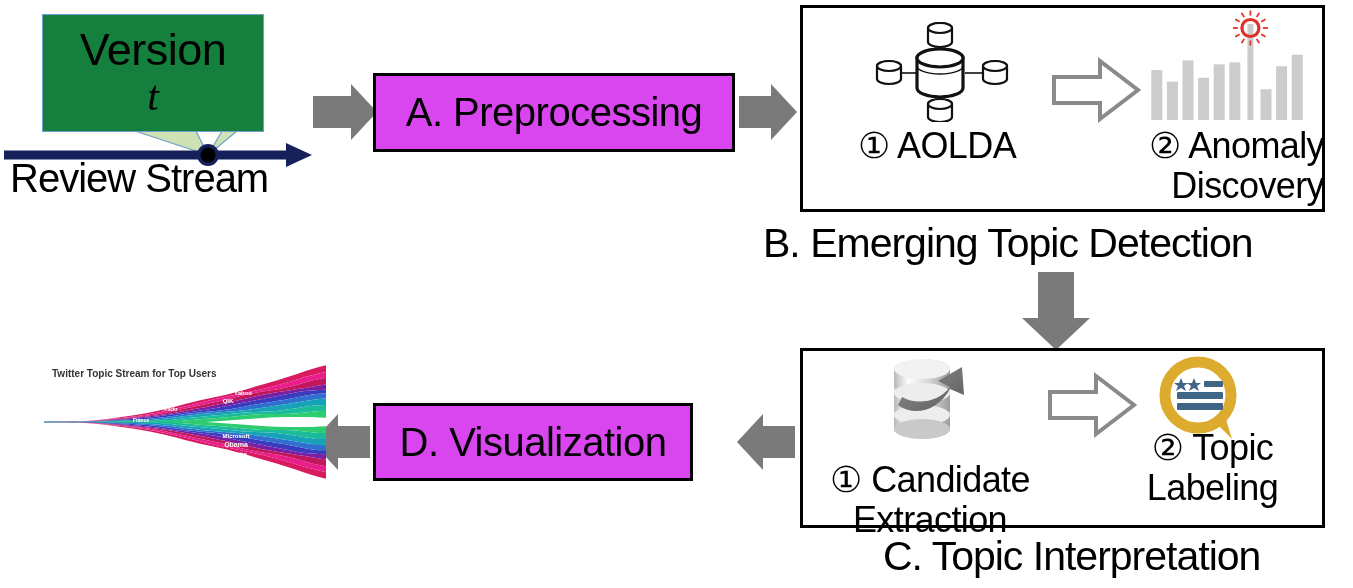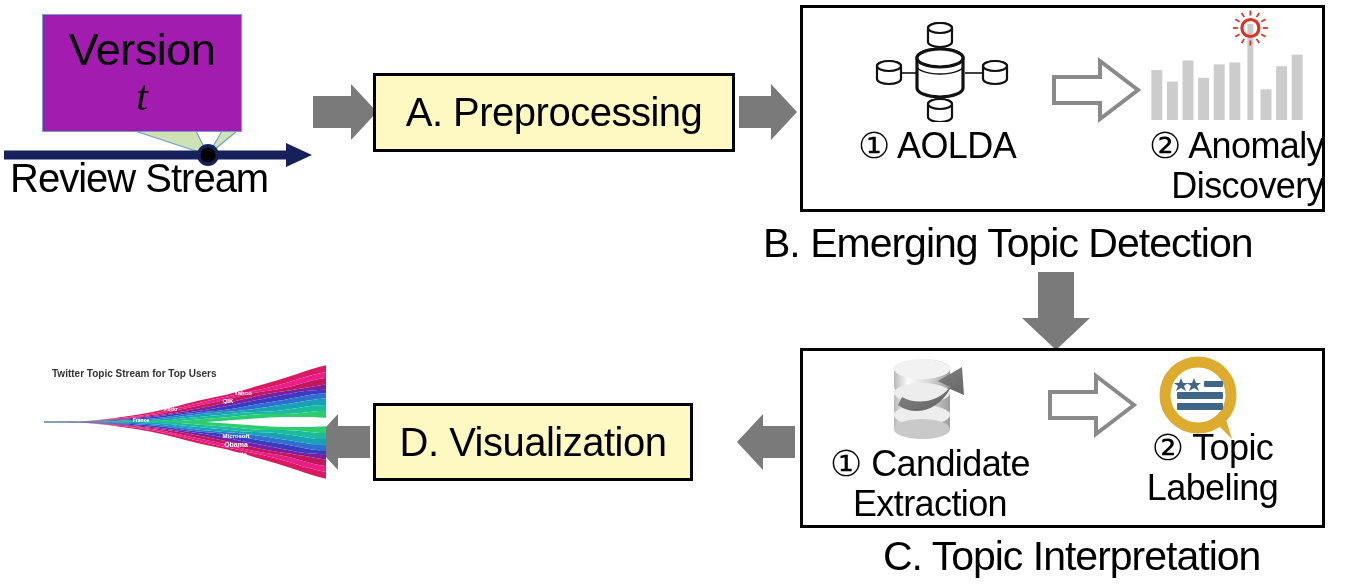--- a/index.html
+++ b/index.html
@@ -2,33 +2,33 @@
 <html><head>
 <meta charset="utf-8">
 <style>
   html,body{margin:0;padding:0;background:#fff;}
   body{width:1353px;height:588px;position:relative;overflow:hidden;
        font-family:"Liberation Sans",sans-serif;color:#000;}
   .abs{position:absolute;}
   .stage{position:absolute;left:0;top:0;width:1353px;height:588px;}
 
   
-  #version-callout{left:42px;top:14px;width:200px;height:118px;
-      background:#a21caf;border:1.5px solid #6f9fc8;box-sizing:border-box;
+  #version-callout{left:42px;top:14px;width:222px;height:118px;
+      background:#15803d;border:1.5px solid #6f9fc8;box-sizing:border-box;
       display:flex;flex-direction:column;align-items:center;justify-content:center;}
   #version-callout .l1{font-size:45px;line-height:46px;letter-spacing:-0.5px;}
   #version-callout .l2{font-size:42px;line-height:46px;font-style:italic;
       font-family:"Liberation Serif",serif;}
 
   
   #review-stream-label{left:10px;top:156px;font-size:40px;letter-spacing:-1px;}
   #emerging-issues-label{left:12px;top:487px;font-size:42px;letter-spacing:-1px;}
 
   
-  .pbox{border:3px solid #000;background:#fef9c3;box-sizing:border-box;
+  .pbox{border:3px solid #000;background:#d946ef;box-sizing:border-box;
         display:flex;align-items:center;justify-content:center;}
   #box-preprocessing{left:373px;top:73px;width:362px;height:79px;}
   #box-preprocessing span{font-size:40px;letter-spacing:-0.5px;}
   #box-visualization{left:373px;top:403px;width:320px;height:78px;}
   #box-visualization span{font-size:40px;letter-spacing:-0.5px;}
 
   
   .gbox{border:3px solid #000;background:#fff;box-sizing:border-box;position:absolute;}
   #group-b{left:800px;top:5px;width:525px;height:207px;}
   #group-c{left:800px;top:348px;width:525px;height:180px;}
@@ -36,21 +36,21 @@
   .gcaption{position:absolute;font-size:41px;letter-spacing:-1px;white-space:nowrap;}
   #caption-b{left:763px;top:220px;}
   #caption-c{left:843px;top:533px;margin-left:40px;}
 
   
   .steplabel{position:absolute;font-size:36px;line-height:40px;letter-spacing:-0.6px;
              text-align:center;white-space:pre-line;}
 
   #label-aolda{left:812px;top:126px;width:250px;}
   #label-anomaly{left:1112px;top:126px;width:212px;text-align:right;}
-  #label-candidate{left:800px;top:444px;width:260px;text-align:center;}
+  #label-candidate{left:800px;top:460px;width:260px;text-align:center;}
   #label-topiclabel{left:1105px;top:428px;width:215px;}
 
   
   .iconwrap{position:absolute;}
   #icon-aolda{left:855px;top:22px;width:170px;height:100px;}
   #icon-anomaly{left:1142px;top:8px;width:170px;height:115px;}
   #icon-candidate{left:880px;top:355px;width:120px;height:88px;}
   #icon-topiclabel{left:1148px;top:353px;width:110px;height:92px;}
   #icon-hollow-top{left:1050px;top:55px;width:95px;height:70px;}
   #icon-hollow-bottom{left:1046px;top:370px;width:95px;height:70px;}

